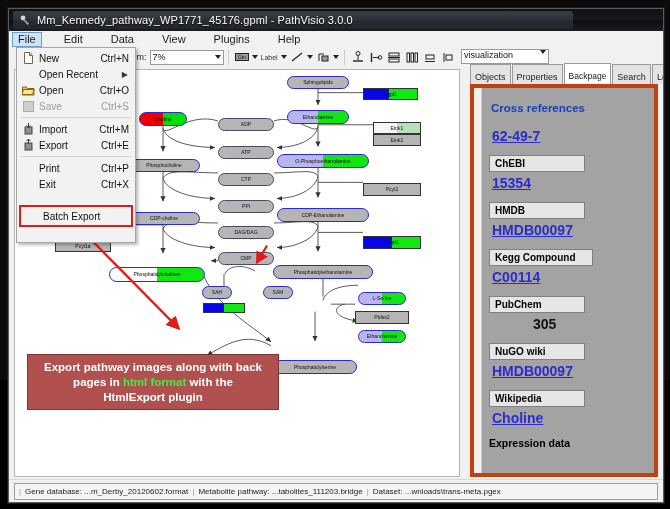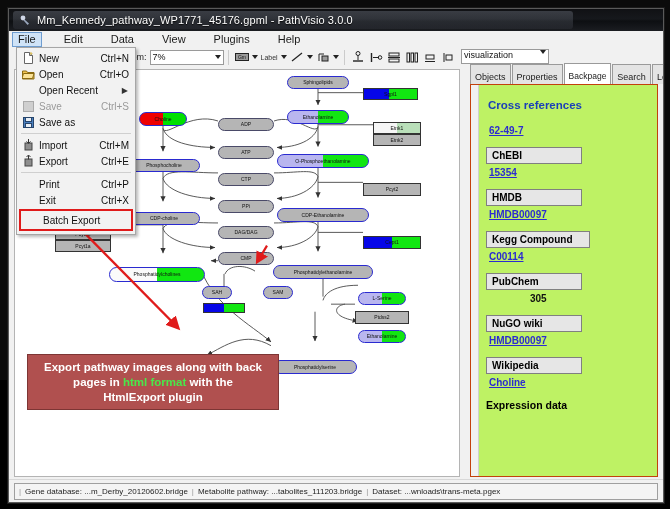--- a/index.html
+++ b/index.html
@@ -87,33 +87,33 @@
     background:#f1f1f1;
   }
   .tabstrip{position:absolute;left:8px;top:0;right:0;height:15px;display:flex;align-items:flex-end;}
   .tab{
     font-size:9px;color:#1c1c1c;padding:7px 4px 1px 4px;
     border:1px solid #9a9a9a;border-bottom:none;background:#e4e4e4;margin-right:1px;line-height:11px;
   }
   .tab.sel{background:#fff;font-size:8.5px;padding-bottom:2px;margin-top:8px;}
   .tabbody{
     position:absolute;left:8px;top:15px;right:2px;bottom:0;
-    background:#bef264;border:1px solid #c2410c;overflow:hidden;
+    background:#a3a3a3;border:4px solid #c2410c;overflow:hidden;
   }
   .bp-scrollbar{
     position:absolute;left:0px;top:0;width:7px;bottom:0;background:#f1f1f1;border-right:1px solid #d0d0d0;
   }
   .bp-inner{position:absolute;left:9px;top:0;right:0;bottom:0;padding:8px 8px 0 6px;}
   .bp-h1{color:#1a3fb8;font-size:11.5px;font-weight:bold;margin:6px 0 14px 2px;}
   .xref-box{
     border:1px solid #808080;background:#e6e6e6;
     font-size:10px;font-weight:bold;color:#000;
     padding:2px 5px;width:84px;margin-bottom:3px;
   }
-  .xref-val{font-size:10px;color:#2b2bd0;text-decoration:underline;font-weight:bold;margin:0 0 11px 3px;}
+  .xref-val{font-size:14px;color:#2b2bd0;text-decoration:underline;font-weight:bold;margin:0 0 11px 3px;}
   .xref-val.plain{color:#111;text-decoration:none;margin-left:44px;}
   .bp-h2{font-size:10.5px;font-weight:bold;color:#000;margin-top:4px;}
 
   
   .statusbar{
     position:absolute;left:0;right:0;bottom:0;height:22px;background:#f1f1f1;
     border-top:1px solid #d8d8d8;
   }
   .status-inner{
     position:absolute;left:5px;top:3px;right:5px;height:15px;
@@ -131,21 +131,21 @@
   }
   .fm-row{display:flex;align-items:center;height:16px;font-size:10px;color:#111;}
   .fm-row.disabled{color:#9a9a9a;}
   .fm-ico{width:22px;height:14px;display:flex;align-items:center;justify-content:center;flex:0 0 auto;}
   .fm-label{flex:1;}
   .fm-accel{color:#111;font-size:10px;padding-right:6px;}
   .fm-row.disabled .fm-accel{color:#9a9a9a;}
   .fm-arrow{padding-right:7px;font-size:8px;color:#333;}
   .fm-div{height:1px;background:#cfcfcf;margin:3px 4px;}
   .fm-highlight{
-    border:2px solid #e01b1b;margin:1px 2px;padding:1px 0;
+    border:2px solid #e01b1b;margin:13px 2px;padding:1px 0;
   }
 
   
   .node{
     position:absolute;box-sizing:border-box;
     display:flex;align-items:center;justify-content:center;
     font-size:5px;color:#111;text-align:center;line-height:1;
     font-family:"Liberation Sans",sans-serif;
   }
   .met{ 
@@ -526,21 +526,21 @@
           <div class="bp-h2">Expression data</div>
         </div>
       </div>
     </div>
 
   </div>
 
   <div class="statusbar">
     <div class="status-inner">
       <span class="status-sep">|</span>
-      <span>Gene database: ...m_Derby_20120602.bridge</span>
+      <span>Gene database: ...m_Derby_20120602.format</span>
       <span class="status-sep">|</span>
       <span>Metabolite pathway: ...tabolites_111203.bridge</span>
       <span class="status-sep">|</span>
       <span>Dataset: ...wnloads\trans-meta.pgex</span>
     </div>
   </div>
 
   <div class="filemenu">
 
     <div class="fm-row">
@@ -549,57 +549,46 @@
               <path d="M1.5 0.5 h5 l3 3 v8 h-8 z" fill="#fff" stroke="#666"></path>
               <path d="M6.5 0.5 v3 h3" fill="#ddd" stroke="#666"></path>
               <path d="M7.5 0 l1.5 1.5 l-1.5 1.5" fill="#f6d14a" stroke="#b08a12" stroke-width=".5"></path>
             </svg>
       </span>
       <span class="fm-label">New</span>
       <span class="fm-accel">Ctrl+N</span>
     </div>
 
     <div class="fm-row">
+      <span class="fm-ico"></span>
+      <span class="fm-label">Open Recent</span>
+      <span class="fm-arrow">▶</span>
+    </div>
+
+    <div class="fm-row">
       <span class="fm-ico">
         <svg width="13" height="11" viewBox="0 0 13 11">
               <path d="M0.5 2 h4 l1 1.5 h6.5 v6.5 h-11.5 z" fill="#f2c552" stroke="#8a6a11"></path>
               <path d="M1.5 4.5 h10.5 l-1.5 5 h-10.5 z" fill="#fbe398" stroke="#8a6a11"></path>
             </svg>
       </span>
       <span class="fm-label">Open</span>
       <span class="fm-accel">Ctrl+O</span>
     </div>
 
-    <div class="fm-row">
-      <span class="fm-ico"></span>
-      <span class="fm-label">Open Recent</span>
-      <span class="fm-arrow">▶</span>
-    </div>
-
     <div class="fm-row disabled">
       <span class="fm-ico">
         <svg width="11" height="11" viewBox="0 0 11 11">
               <rect x="0.5" y="0.5" width="10" height="10" fill="#cfcfcf" stroke="#aaa"></rect>
             </svg>
       </span>
       <span class="fm-label">Save</span>
       <span class="fm-accel">Ctrl+S</span>
     </div>
 
-    <div class="fm-row">
-      <span class="fm-ico">
-        <svg width="11" height="11" viewBox="0 0 11 11">
-              <rect x="0.5" y="0.5" width="10" height="10" fill="#4a7fbf" stroke="#27456b"></rect>
-              <rect x="2.5" y="0.5" width="6" height="4" fill="#e8eef5" stroke="#27456b"></rect>
-              <rect x="2.5" y="6.5" width="6" height="4" fill="#e8eef5" stroke="#27456b"></rect>
-            </svg>
-      </span>
-      <span class="fm-label">Save as</span>
-      <span class="fm-accel"></span>
-    </div>
 
     <div class="fm-div"></div>
 
     <div class="fm-row">
       <span class="fm-ico">
         <svg width="11" height="12" viewBox="0 0 11 12">
               <rect x="2" y="4" width="7" height="7" fill="#8e8e8e" stroke="#444"></rect>
               <path d="M5.5 0 v4 M3.5 2.4 L5.5 4.4 L7.5 2.4" fill="none" stroke="#333"></path>
             </svg>
       </span>

